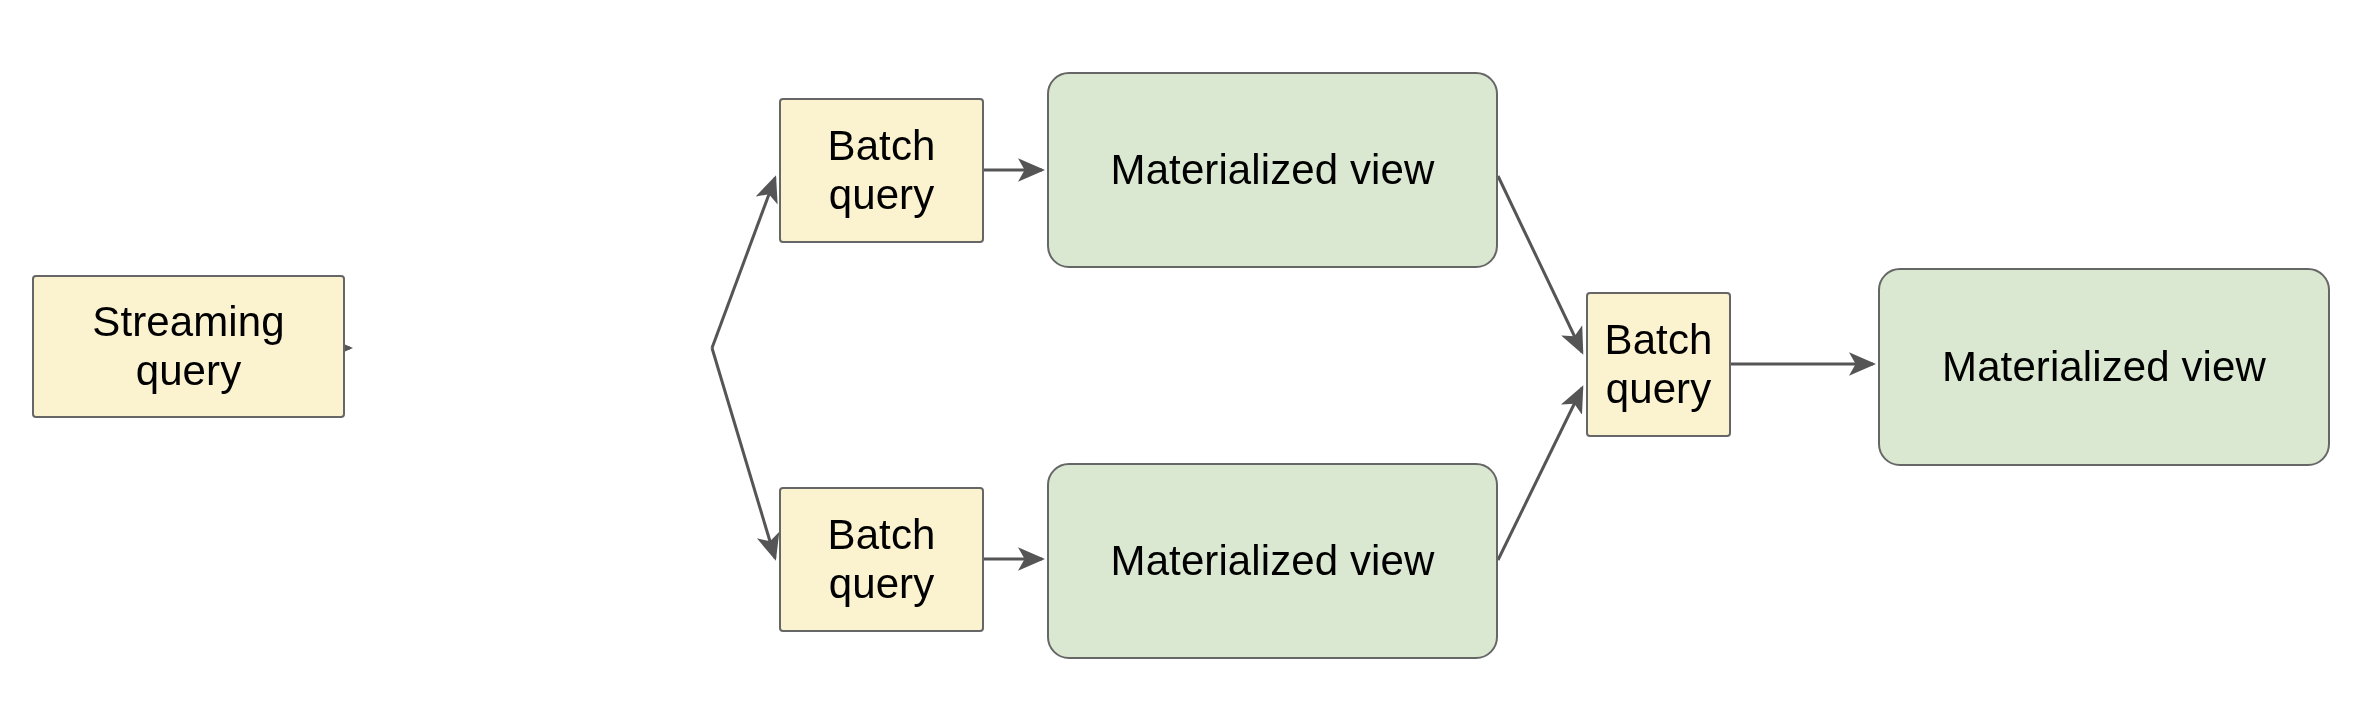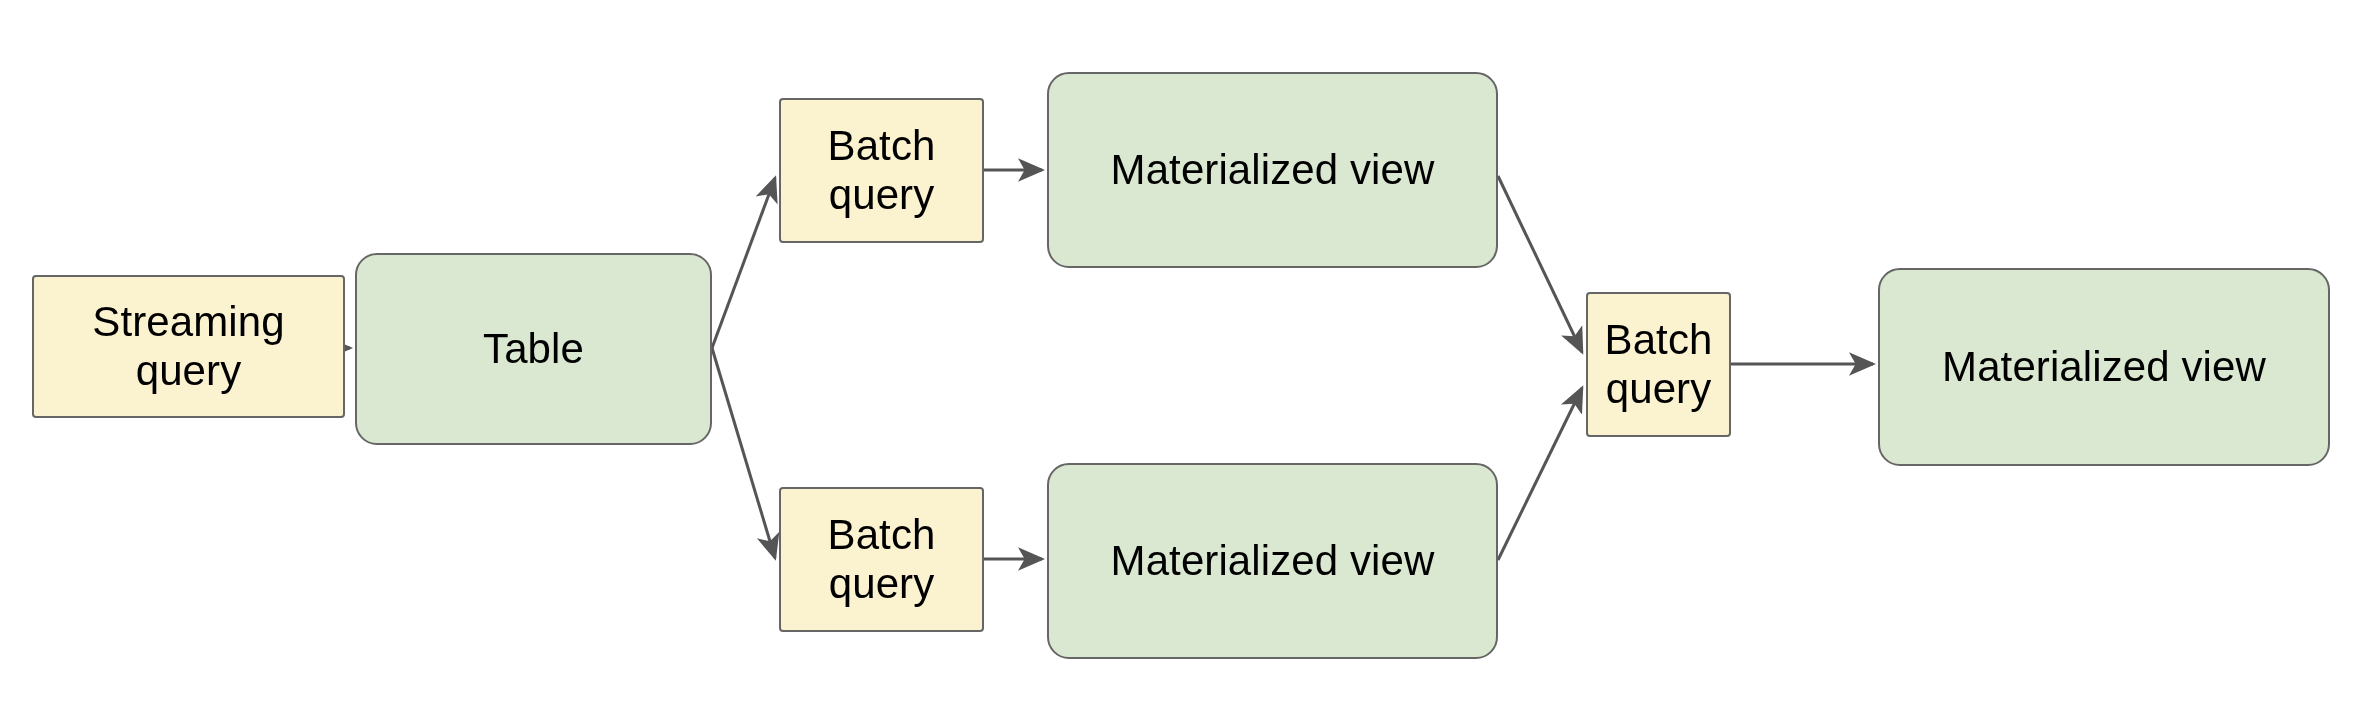--- a/index.html
+++ b/index.html
@@ -72,23 +72,20 @@
         <line x1="1498" y1="560" x2="1582" y2="388" stroke="#555555" stroke-width="3" marker-end="url(#arrowhead)"></line>
         <line x1="1731" y1="364" x2="1873" y2="364" stroke="#555555" stroke-width="3" marker-end="url(#arrowhead)"></line>
       </g>
   </svg>
 
   <div class="node process" style="left: 32px; top: 275px; width: 313px; height: 143px;">
     <span class="node-label">Streaming
 query</span>
   </div>
 
-  <div class="node store" style="left: 355px; top: 253px; width: 357px; height: 192px;">
-    <span class="node-label">Table</span>
-  </div>
 
   <div class="node process" style="left: 779px; top: 98px; width: 205px; height: 145px;">
     <span class="node-label">Batch
 query</span>
   </div>
 
   <div class="node store" style="left: 1047px; top: 72px; width: 451px; height: 196px;">
     <span class="node-label">Materialized view</span>
   </div>
 

